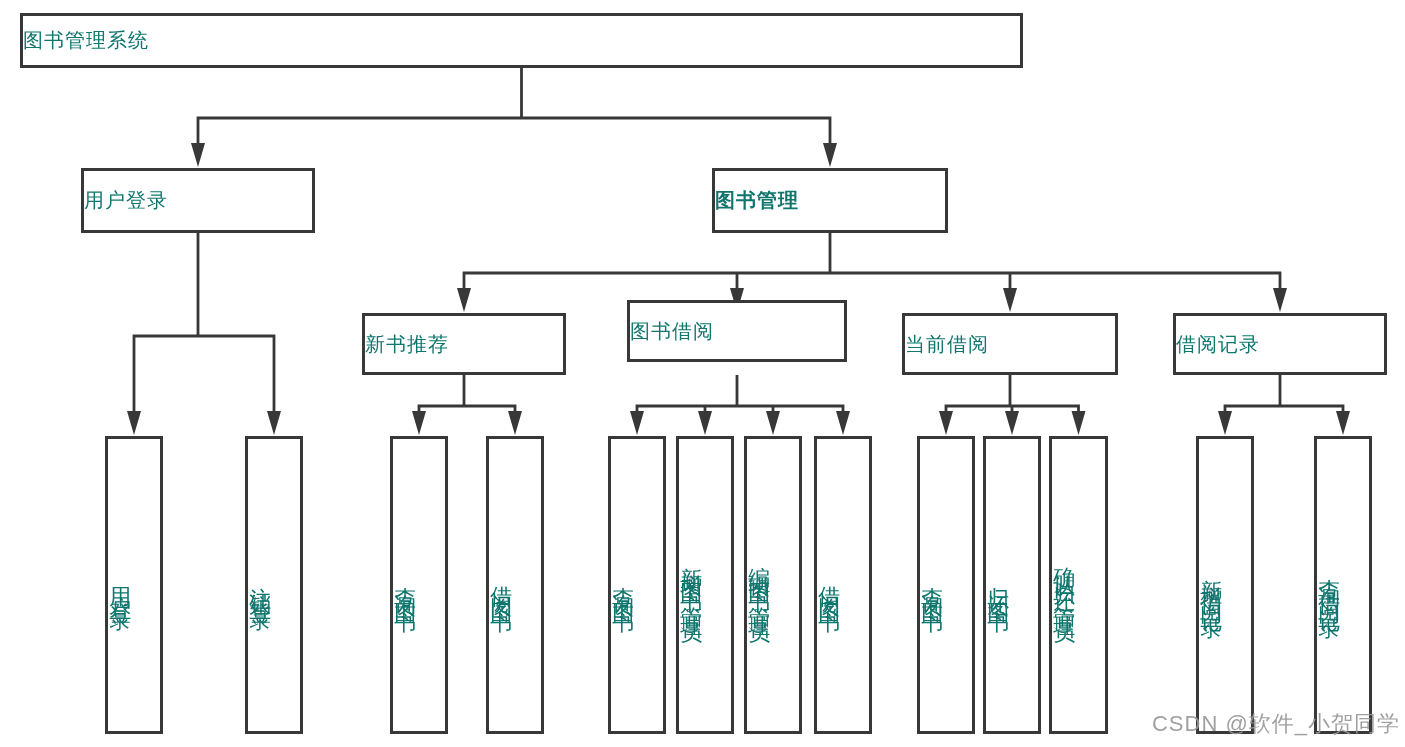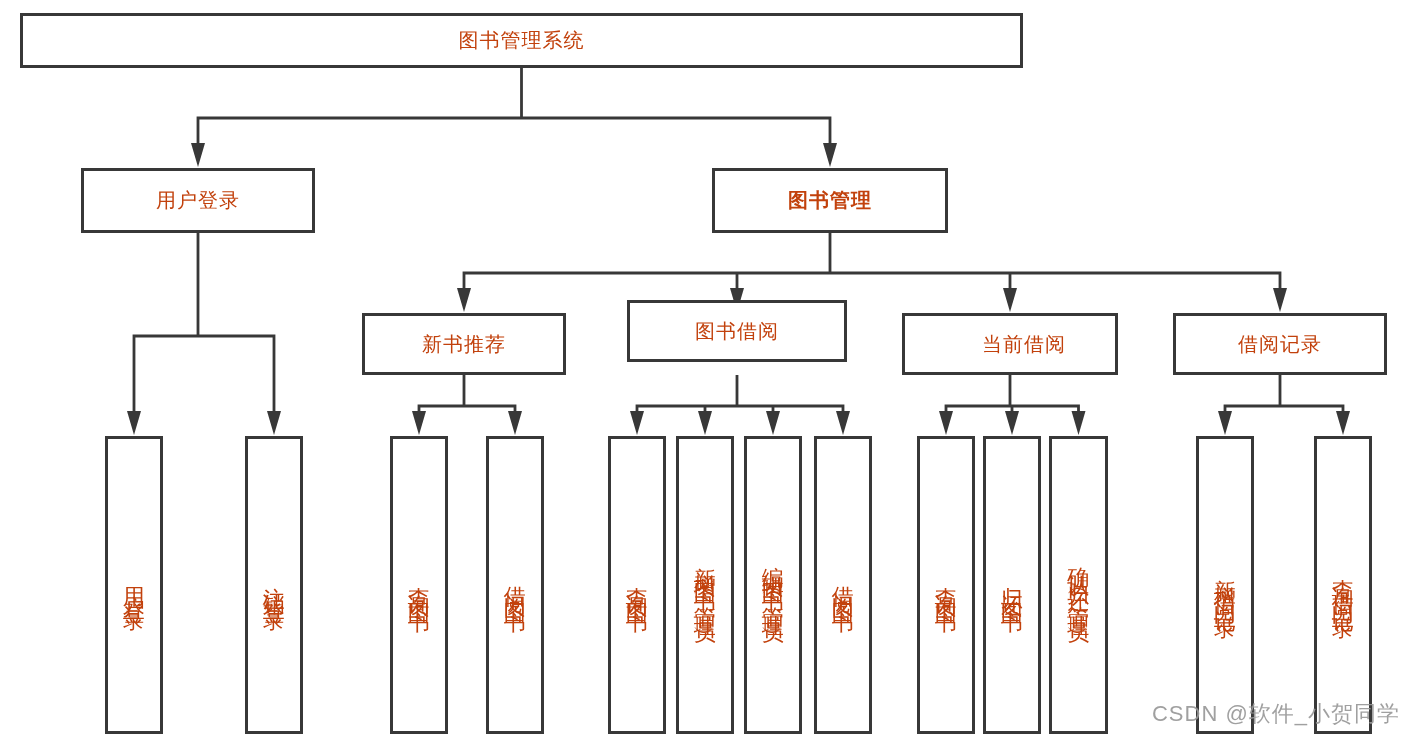--- a/index.html
+++ b/index.html
@@ -21,40 +21,39 @@
     width: 1405px;
     height: 747px;
   }
   .node {
     position: absolute;
     box-sizing: border-box;
     border: 3px solid #383838;
     background: #ffffff;
     display: flex;
     align-items: center;
-    justify-content: center;
-    color: #c2410c;
+    color: #0f766e;
   }
   .node.horiz .node-label {
     font-size: 20px;
     letter-spacing: 1px;
     white-space: nowrap;
   }
   .node.vert .node-label {
     writing-mode: vertical-rl;
     text-orientation: mixed;
     font-size: 22px;
     letter-spacing: 8px;
     line-height: 1.15;
     white-space: nowrap;
   }
   #watermark {
     position: absolute;
     right: 5px;
-    bottom: 18px;
+    bottom: 8px;
     font-size: 22px;
     color: rgba(152,152,152,0.92);
     letter-spacing: 1px;
     white-space: nowrap;
     z-index: 10;
     margin-top: 20px;
   }
 </style>
 </head>
 <body>
@@ -97,21 +96,21 @@
       </div>
       <div class="node horiz" style="left: 712px; top: 168px; width: 236px; height: 65px; border-color: rgb(56, 56, 56); font-weight: bold;">
         <span class="node-label">图书管理</span>
       </div>
       <div class="node horiz" style="left: 362px; top: 313px; width: 204px; height: 62px; border-color: rgb(56, 56, 56); font-family: Liberation Serif, serif;">
         <span class="node-label">新书推荐</span>
       </div>
       <div class="node horiz" style="left: 627px; top: 300px; width: 220px; height: 62px; border-color: rgb(56, 56, 56);">
         <span class="node-label">图书借阅</span>
       </div>
-      <div class="node horiz" style="left: 902px; top: 313px; width: 216px; height: 62px; border-color: rgb(56, 56, 56); padding-left: 28px;">
+      <div class="node horiz" style="left: 902px; top: 313px; width: 216px; height: 62px; border-color: rgb(56, 56, 56);">
         <span class="node-label">当前借阅</span>
       </div>
       <div class="node horiz" style="left: 1173px; top: 313px; width: 214px; height: 62px; border-color: rgb(56, 56, 56);">
         <span class="node-label">借阅记录</span>
       </div>
       <div class="node vert" style="left: 105px; top: 436px; width: 58px; height: 298px; border-color: rgb(56, 56, 56);">
         <span class="node-label">用户登录</span>
       </div>
       <div class="node vert" style="left: 245px; top: 436px; width: 58px; height: 298px; border-color: rgb(56, 56, 56);">
         <span class="node-label">注销登录</span>

